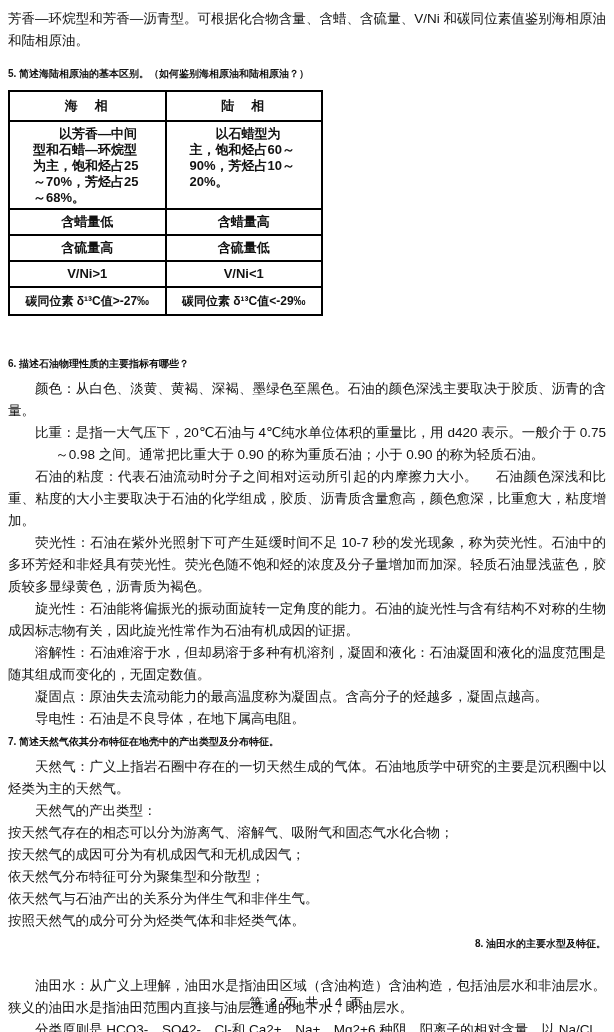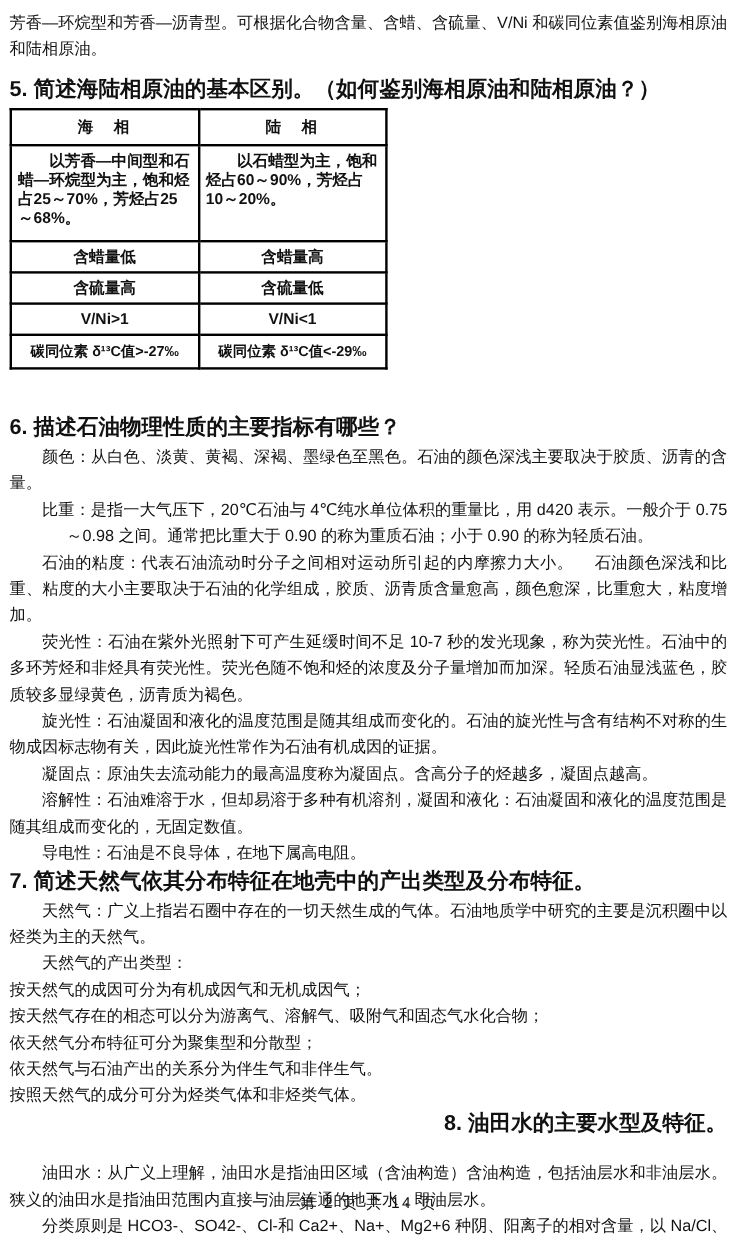--- a/index.html
+++ b/index.html
@@ -25,41 +25,41 @@
     text-indent: 2em;
     text-align: justify;
   }
   p.para.noindent { text-indent: 0; }
   p.para.hang {
     padding-left: 3.5em;
     text-indent: -1.5em;
   }
   .heading {
     font-weight: bold;
-    font-size: 18px;
+    font-size: 10px;
     margin: 0;
     line-height: 20px;
   }
   .heading.h5 { margin-top: 12px; }
   .heading.h6 { margin-top: 38px; margin-bottom: 4px; }
   .heading.h7 { margin-top: 2px;  margin-bottom: 4px; }
   .heading.h8 { margin-top: 2px;  margin-bottom: 21px; text-align: right; }
   table.cmp {
     border-collapse: collapse;
     margin-top: 6px;
     width: 315px;
     table-layout: fixed;
   }
   table.cmp td {
     border: 2px solid #000000;
     font-weight: bold;
     font-size: 13px;
     text-align: center;
     vertical-align: middle;
-    padding: 2px 5px;
+    padding: 2px 23px;
     line-height: 16px;
   }
   table.cmp tr.row-header td { height: 24px; letter-spacing: 2px; }
   table.cmp tr.row-desc td {
     height: 74px;
     text-align: left;
     vertical-align: top;
     line-height: 16px;
   }
   table.cmp tr.row-desc td p { margin: 2px 0 0 0; text-indent: 2em; }
@@ -117,33 +117,33 @@
       </tr>
     </tbody>
   </table>
 
   <p class="heading h6">6. 描述石油物理性质的主要指标有哪些？</p>
 
   <p class="para">颜色：从白色、淡黄、黄褐、深褐、墨绿色至黑色。石油的颜色深浅主要取决于胶质、沥青的含量。</p>
   <p class="para hang">比重：是指一大气压下，20℃石油与 4℃纯水单位体积的重量比，用 d420 表示。一般介于 0.75～0.98 之间。通常把比重大于 0.90 的称为重质石油；小于 0.90 的称为轻质石油。</p>
   <p class="para">石油的粘度：代表石油流动时分子之间相对运动所引起的内摩擦力大小。　 石油颜色深浅和比重、粘度的大小主要取决于石油的化学组成，胶质、沥青质含量愈高，颜色愈深，比重愈大，粘度增加。</p>
   <p class="para">荧光性：石油在紫外光照射下可产生延缓时间不足 10-7 秒的发光现象，称为荧光性。石油中的多环芳烃和非烃具有荧光性。荧光色随不饱和烃的浓度及分子量增加而加深。轻质石油显浅蓝色，胶质较多显绿黄色，沥青质为褐色。</p>
-  <p class="para">旋光性：石油凝固和液化的温度范围是随其组成而变化的。石油的旋光性与含有结构不对称的生物成因标志物有关，因此旋光性常作为石油有机成因的证据。</p>
+  <p class="para">旋光性：石油能将偏振光的振动面旋转一定角度的能力。石油的旋光性与含有结构不对称的生物成因标志物有关，因此旋光性常作为石油有机成因的证据。</p>
+  <p class="para">溶解性：石油难溶于水，但却易溶于多种有机溶剂，凝固和液化：石油凝固和液化的温度范围是随其组成而变化的，无固定数值。</p>
   <p class="para">凝固点：原油失去流动能力的最高温度称为凝固点。含高分子的烃越多，凝固点越高。</p>
-  <p class="para">溶解性：石油难溶于水，但却易溶于多种有机溶剂，凝固和液化：石油凝固和液化的温度范围是随其组成而变化的，无固定数值。</p>
   <p class="para">导电性：石油是不良导体，在地下属高电阻。</p>
 
   <p class="heading h7">7.  简述天然气依其分布特征在地壳中的产出类型及分布特征。</p>
 
   <p class="para">天然气：广义上指岩石圈中存在的一切天然生成的气体。石油地质学中研究的主要是沉积圈中以烃类为主的天然气。</p>
   <p class="para">天然气的产出类型：</p>
 
   <div class="types-list">
+    <p class="para noindent">按天然气存在的相态可以分为游离气、溶解气、吸附气和固态气水化合物；</p>
     <p class="para noindent">按天然气的成因可分为有机成因气和无机成因气；</p>
-    <p class="para noindent">按天然气存在的相态可以分为游离气、溶解气、吸附气和固态气水化合物；</p>
     <p class="para noindent">依天然气分布特征可分为聚集型和分散型；</p>
     <p class="para noindent">依天然气与石油产出的关系分为伴生气和非伴生气。</p>
     <p class="para noindent">按照天然气的成分可分为烃类气体和非烃类气体。</p>
   </div>
 
   <p class="heading h8">8.  油田水的主要水型及特征。</p>
 
   <p class="para">油田水：从广义上理解，油田水是指油田区域（含油构造）含油构造，包括油层水和非油层水。狭义的油田水是指油田范围内直接与油层连通的地下水，即油层水。</p>
   <p class="para">分类原则是 HCO3-、SO42-、Cl-和 Ca2+、Na+、Mg2+6 种阴、阳离子的相对含量，以 Na/Cl、(Na-Cl)/SO4 和(Cl-Na)/Mg 这三个成因系数，把天然水划分为四种基本类型。</p>
   <p class="para noindent">苏林认为，裸露的地质构造中的地下水可能属于硫酸钠型，而与地表大气降水隔绝的封闭水则多属于氯化</p>

